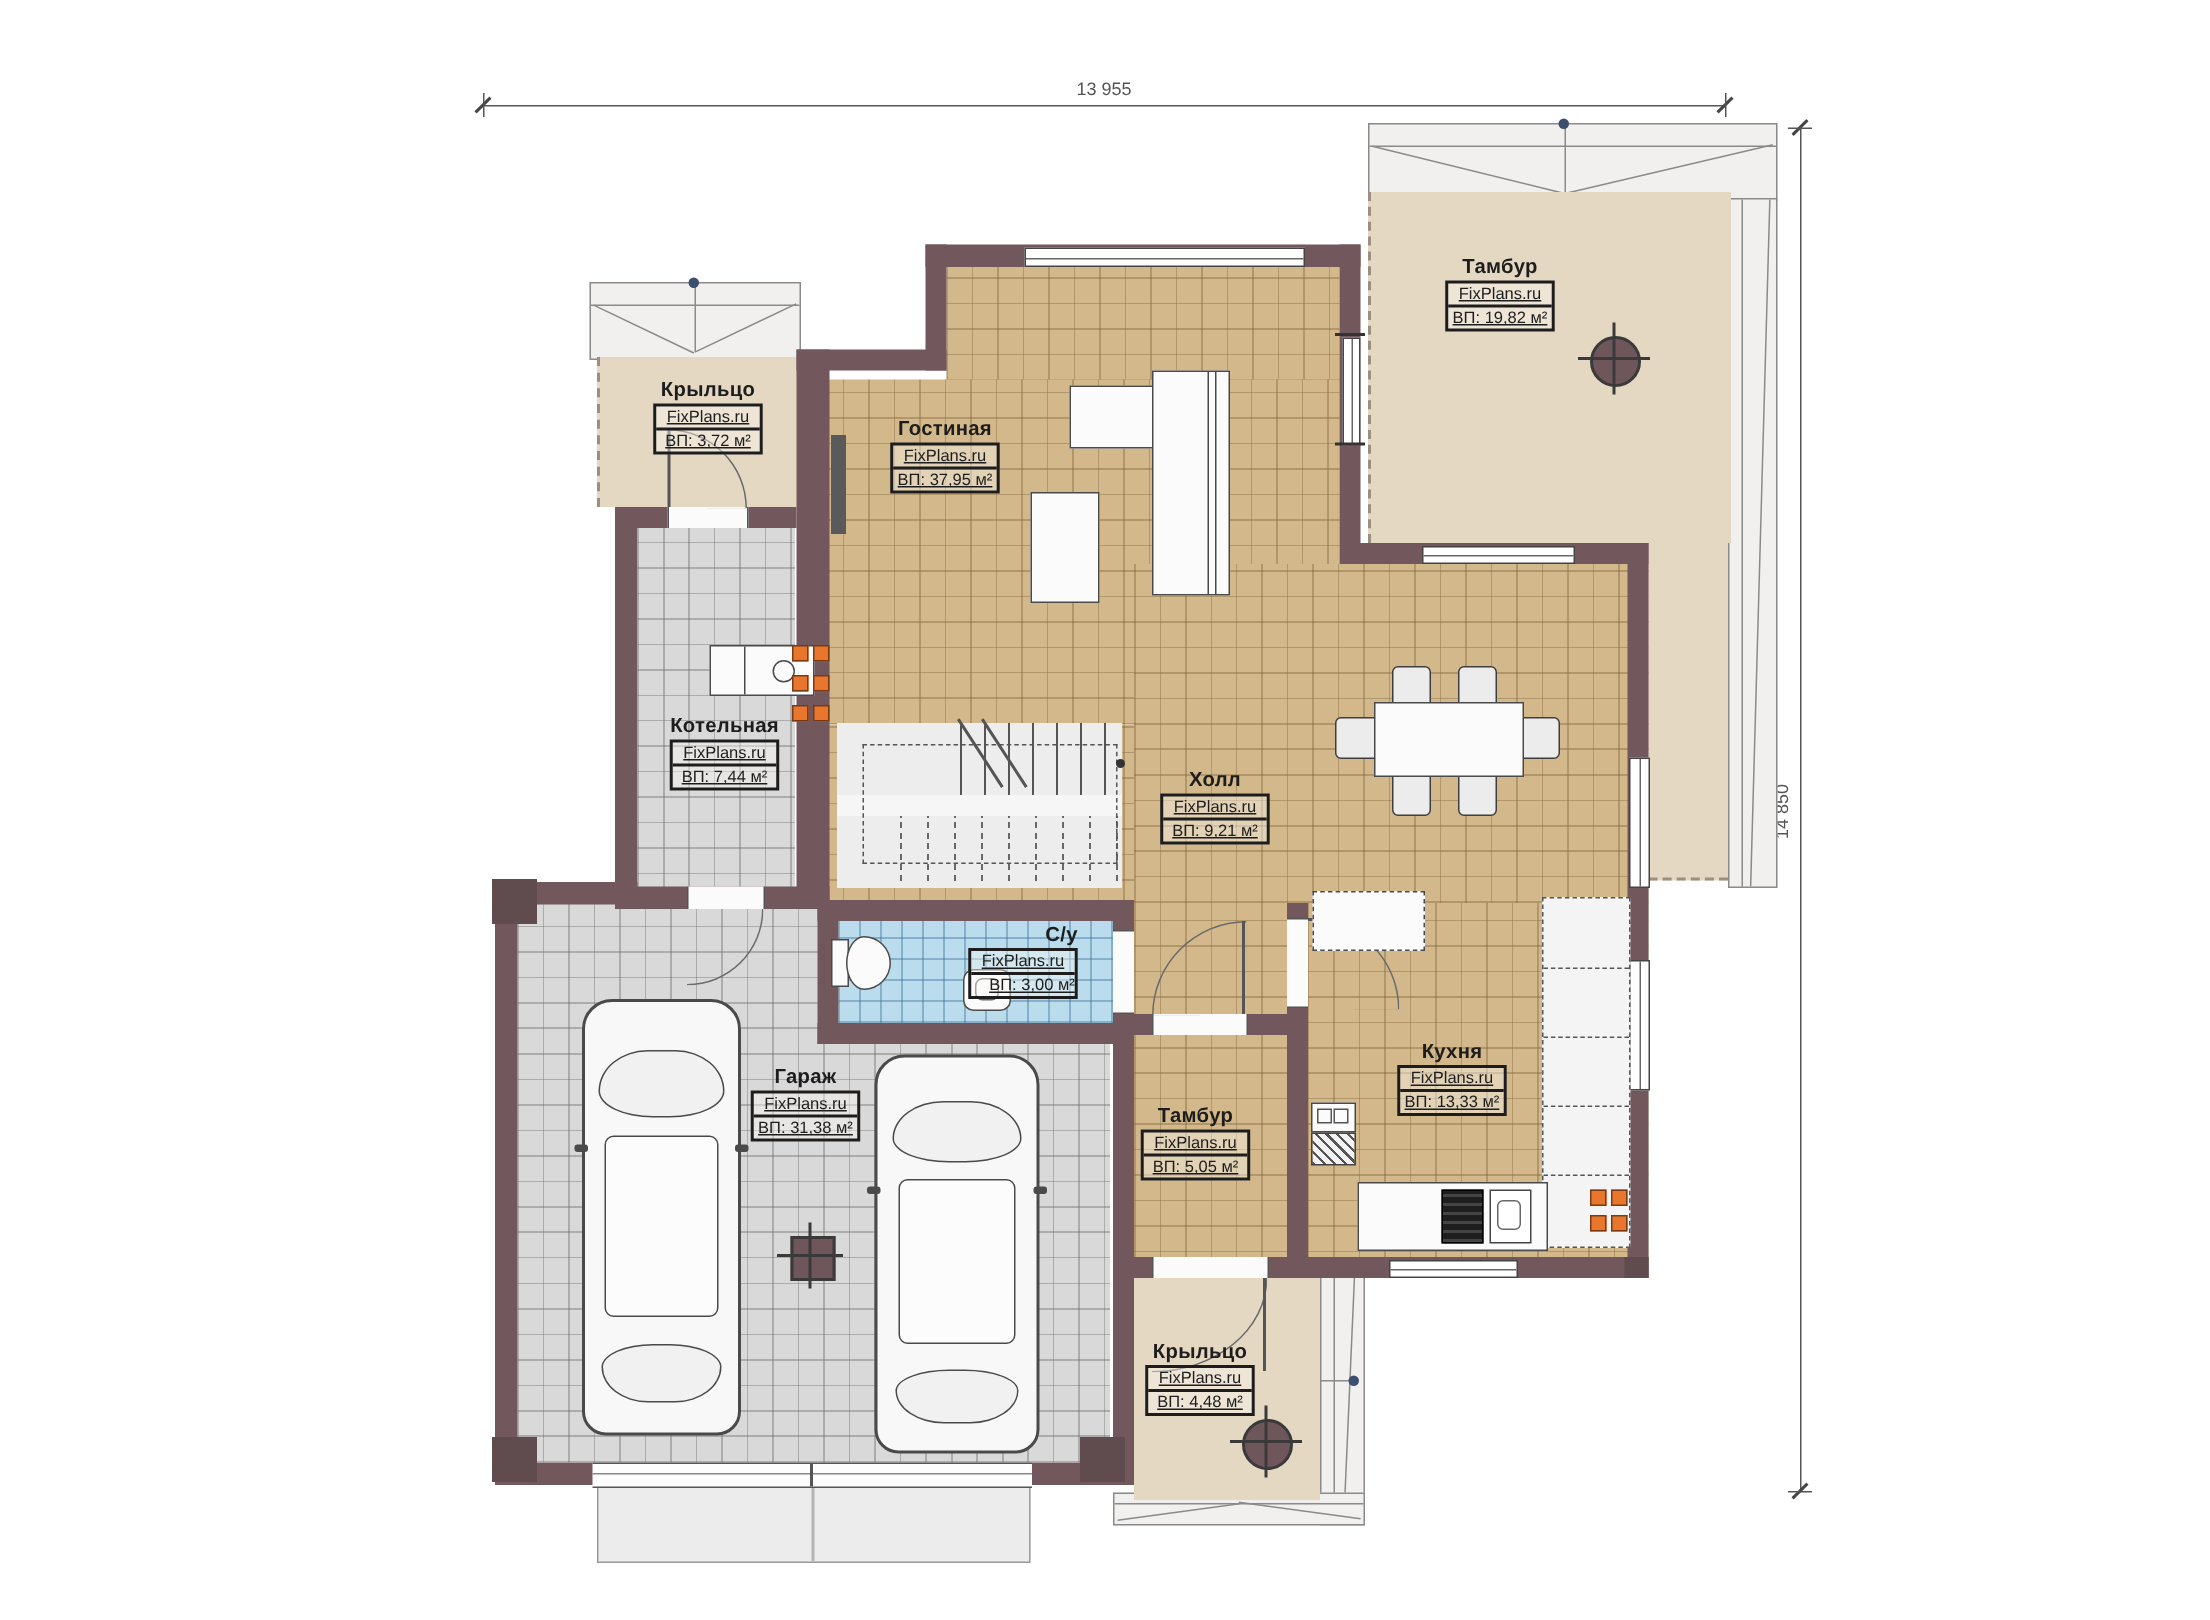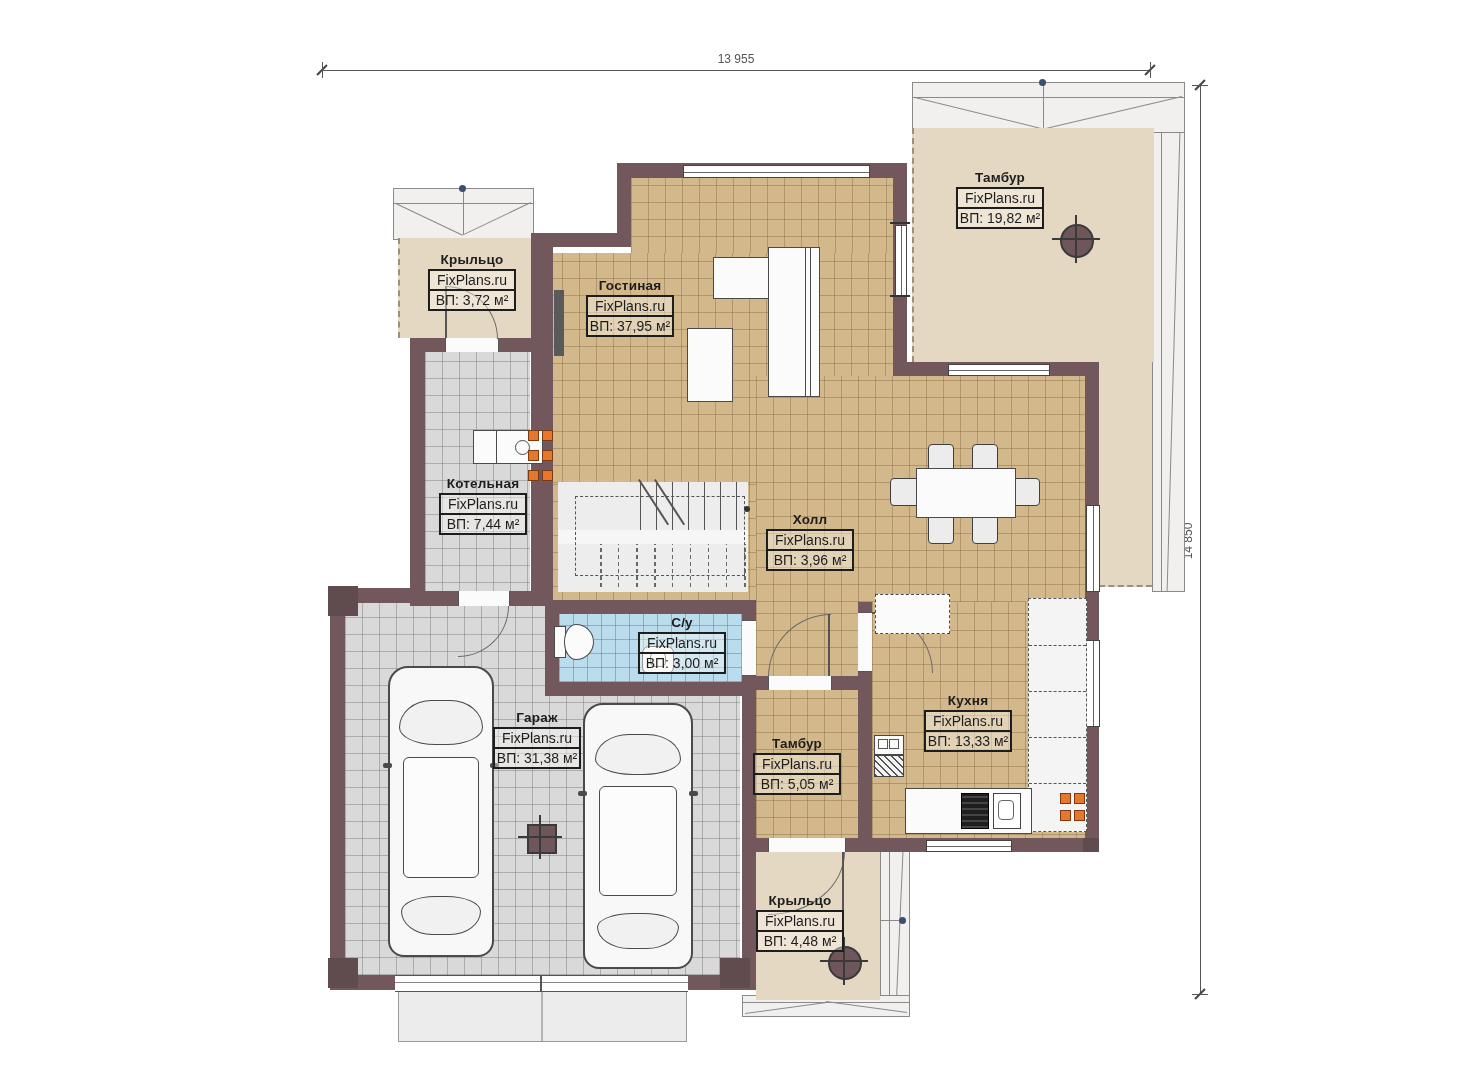--- a/index.html
+++ b/index.html
@@ -34,21 +34,21 @@
   .radpair{display:flex;gap:3px;}
   .radpair span{width:9px;height:9px;background:#e8762c;border:1px solid #7a3b12;display:block;}
   .drain-sq{background:#6e565a;border:2px solid #3a3a3a;}
   .drain-c{background:#6e565a;border:2px solid #3a3a3a;border-radius:50%;}
   .cross-h{background:#3a3a3a;height:2px;}
   .cross-v{background:#3a3a3a;width:2px;}
   
   .room-label{position:absolute;transform:translateX(-50%);text-align:center;z-index:40;}
   .room-name{font-weight:bold;font-size:13.5px;color:#1d1d1d;letter-spacing:.2px;white-space:nowrap;}
   .room-box{display:inline-block;border:2px solid #1d1d1d;background:rgba(250,248,244,.42);
-            margin-top:2px;font-size:14px;color:#1d1d1d;}
+            margin-top:2px;font-size:11px;color:#1d1d1d;text-decoration:underline;}
   .room-brand{padding:1px 7px;border-bottom:2px solid #1d1d1d;white-space:nowrap;}
   .room-area{padding:1px 0;white-space:nowrap;}
   
   .dimline-h{border-top:1px solid #555;}
   .dimline-v{border-left:1px solid #555;}
   .tick{width:14px;height:2px;background:#444;transform:rotate(-45deg);}
   .ext{background:#555;}
   .dimtext{font-size:12px;color:#555;white-space:nowrap;}
   
   .car{background:#f8f8f8;border:2px solid #4a4a4a;border-radius:20px 20px 16px 16px;}
@@ -339,24 +339,24 @@
     <div class="room-name">Котельная</div>
     <div class="room-box">
       <div class="room-brand">FixPlans.ru</div>
       <div class="room-area">ВП: 7,44 м²</div>
     </div>
   </div>
   <div class="room-label" style="left:810px;top:512px;">
     <div class="room-name">Холл</div>
     <div class="room-box">
       <div class="room-brand">FixPlans.ru</div>
-      <div class="room-area">ВП: 3,96 м²</div>
-    </div>
-  </div>
-  <div class="room-label" style="left:682px;top:615px;">
+      <div class="room-area">ВП: 9,21 м²</div>
+    </div>
+  </div>
+  <div class="room-label" style="left:682px;top:615px;text-align:right;">
     <div class="room-name">С/у</div>
     <div class="room-box">
       <div class="room-brand">FixPlans.ru</div>
       <div class="room-area">ВП: 3,00 м²</div>
     </div>
   </div>
   <div class="room-label" style="left:537px;top:710px;">
     <div class="room-name">Гараж</div>
     <div class="room-box">
       <div class="room-brand">FixPlans.ru</div>

